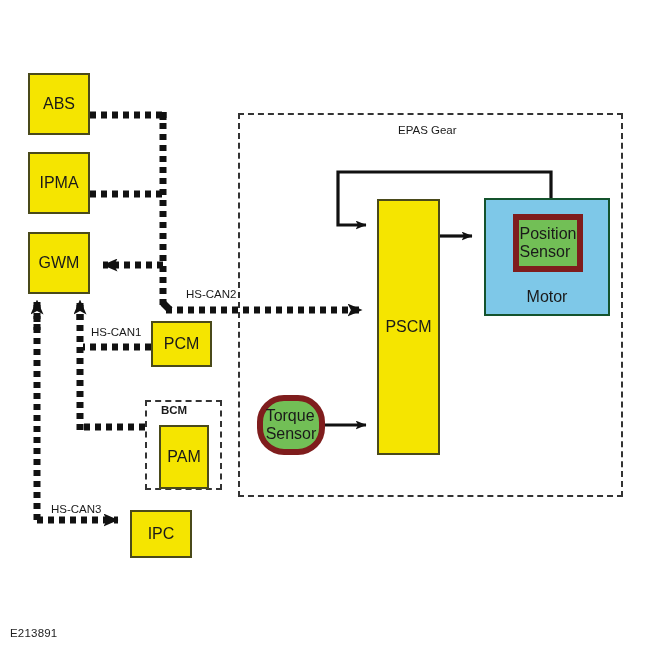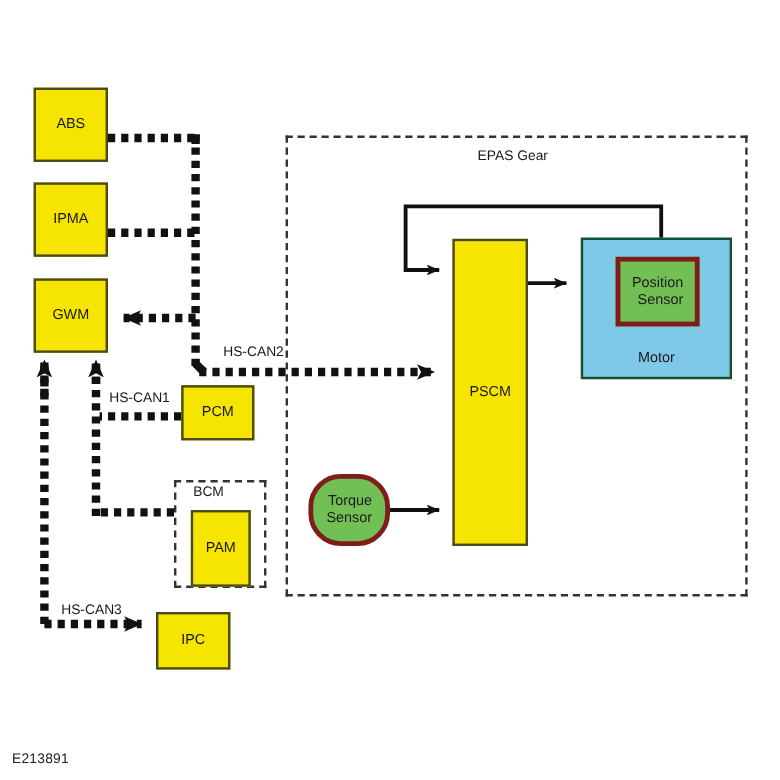--- a/index.html
+++ b/index.html
@@ -1,23 +1,23 @@
 <!DOCTYPE html>
 <html><head>
 <meta charset="utf-8">
 <style>
   html,body{margin:0;padding:0;background:#ffffff;}
   body{width:650px;height:650px;font-family:"Liberation Sans",sans-serif;}
   #canvas{position:relative;width:650px;height:650px;overflow:hidden;background:#fff;}
   #svg-layer{position:absolute;left:0;top:0;width:650px;height:650px;}
   .node{position:absolute;box-sizing:border-box;display:flex;align-items:center;
-        justify-content:center;text-align:right;line-height:1.15;
-        font-size:12px;color:#1a1a1a;}
+        justify-content:center;text-align:left;line-height:1.15;
+        font-size:16px;color:#1a1a1a;}
   .node.yellow{background:#F5E500;border:2px solid #4a4a1a;}
-  .node.green{background:#72BF56;border:4px solid #7f1d1d;}
+  .node.green{background:#72BF56;border:6px solid #7f1d1d;}
   .node.blue{background:#7EC8E8;border:2px solid #14532d;}
   .node.wide-label{align-items:flex-end;padding-bottom:8px;}
   .group-box{position:absolute;box-sizing:border-box;border:2px dashed #333;background:transparent;}
   .group-label{position:absolute;font-size:11.5px;color:#1a1a1a;white-space:nowrap;}
   .bus-label{position:absolute;font-size:11.5px;color:#1a1a1a;white-space:nowrap;}
   .fig-id{position:absolute;font-size:11.5px;color:#222;letter-spacing:.2px;}
   .nlabel{pointer-events:none;}
 </style>
 </head>
 <body>
@@ -63,21 +63,21 @@
       <path d="M440,236 L472,236" marker-end="url(#arrowSolid)"></path>
       <path d="M551,214 L551,172 L338,172 L338,225 L366,225" marker-end="url(#arrowSolid)"></path>
       <path d="M325,425 L366,425" marker-end="url(#arrowSolid)"></path>
     </g>
   </svg>
 
   <div class="group-box" style="left:238px;top:113px;width:385px;height:384px;"></div>
   <div class="group-label" style="left:398px;top:124px;">EPAS Gear</div>
 
   <div class="group-box" style="left:145px;top:400px;width:77px;height:90px;"></div>
-  <div class="group-label" style="left:161px;top:404px;">BCM</div>
+  <div class="group-label" style="left:161px;top:404px;font-weight:bold;">BCM</div>
 
   <div class="node blue wide-label" style="left:484px;top:198px;width:126px;height:118px;">
     <span class="nlabel">Motor</span>
   </div>
   <div class="node green" style="left:513px;top:214px;width:70px;height:58px;">
     <span class="nlabel" style="white-space:pre-line;">Position
 Sensor</span>
   </div>
 
   <div class="node yellow" style="left:28px;top:73px;width:62px;height:62px;">

